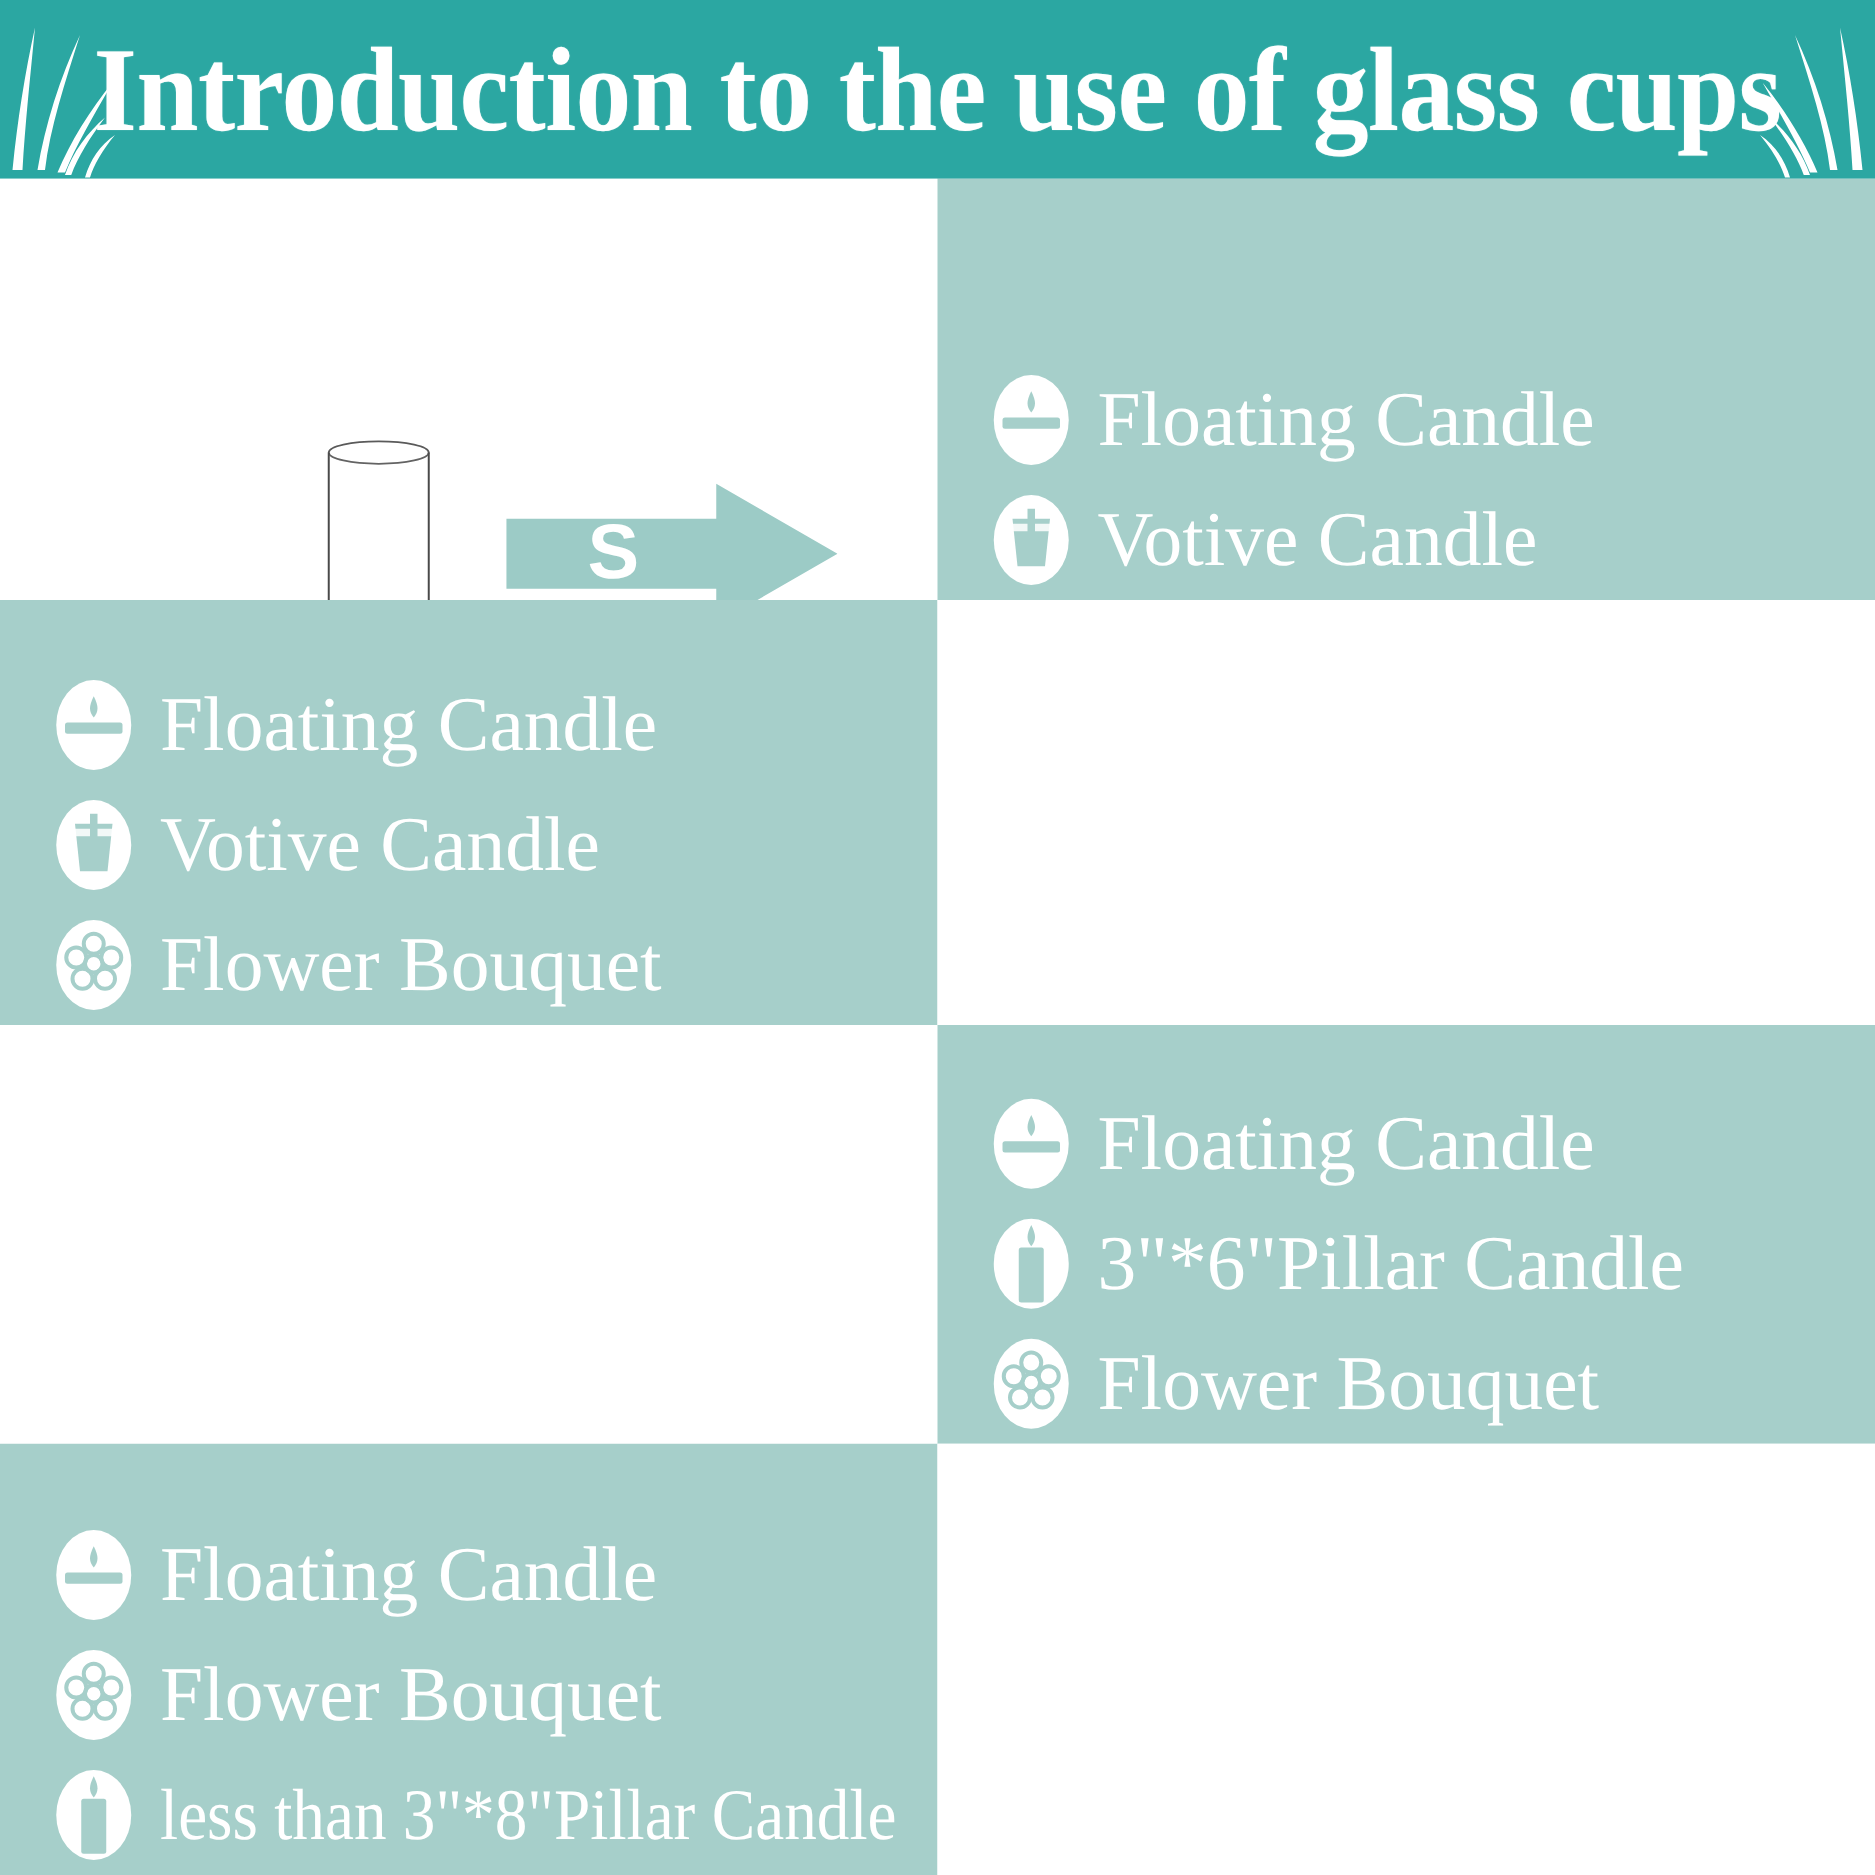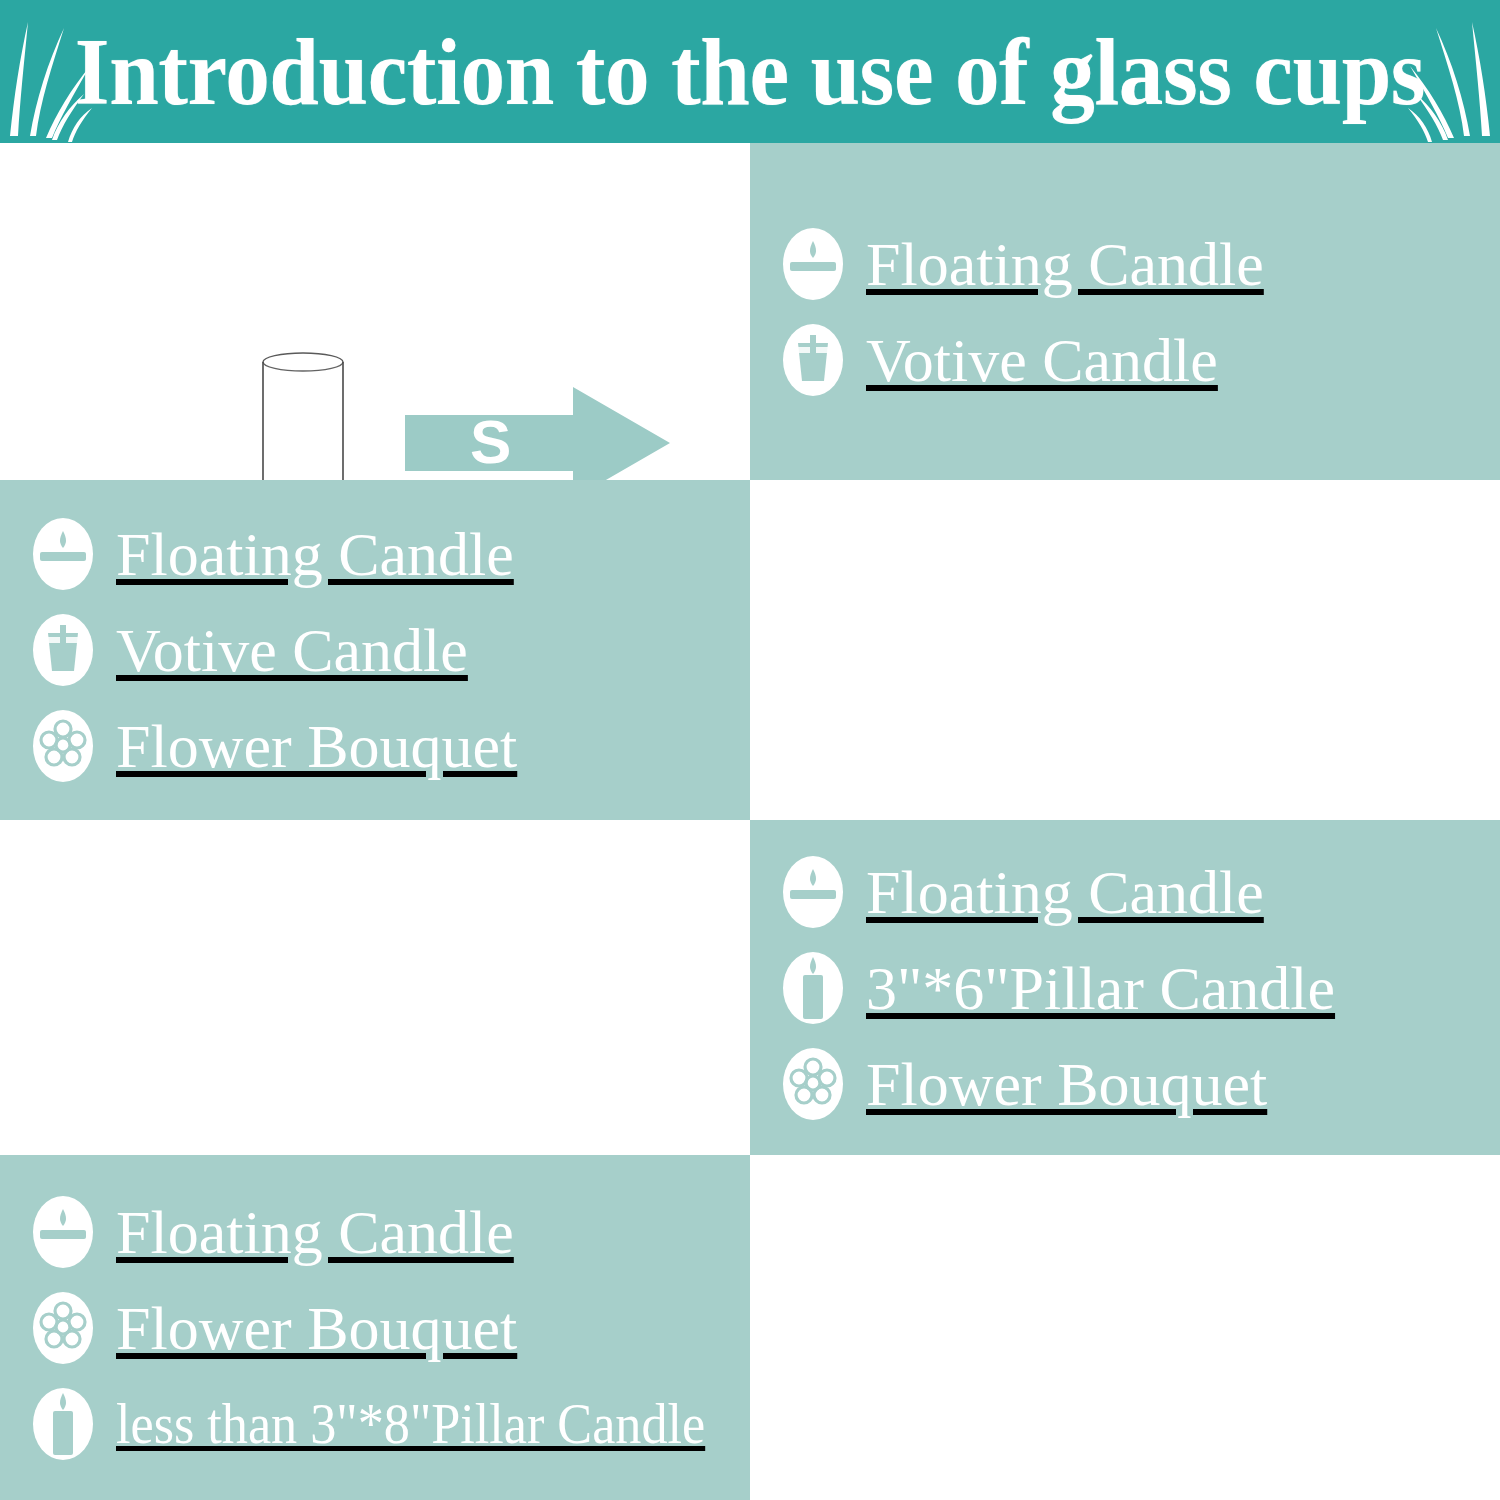--- a/index.html
+++ b/index.html
@@ -73,25 +73,24 @@
   .p7 { left: 0;    top: 1155px; width: 750px; height: 345px; }
   .p8 { left: 750px;top: 1155px; width: 750px; height: 345px; }
 
   
   .feature-list {
     position: absolute;
     left: 0; top: 0;
     width: 100%; height: 100%;
     display: flex;
     flex-direction: column;
-    justify-content: center;
+    justify-content: flex-end;
     box-sizing: border-box;
-    padding-left: 30px;
+    padding-left: 42px;
     padding-right: 14px;
-    text-decoration: underline;
   }
   .feature-row {
     display: flex;
     align-items: center;
     margin: 9px 0;
   }
   .feature-icon {
     flex: 0 0 auto;
     width: 66px;
     height: 78px;

